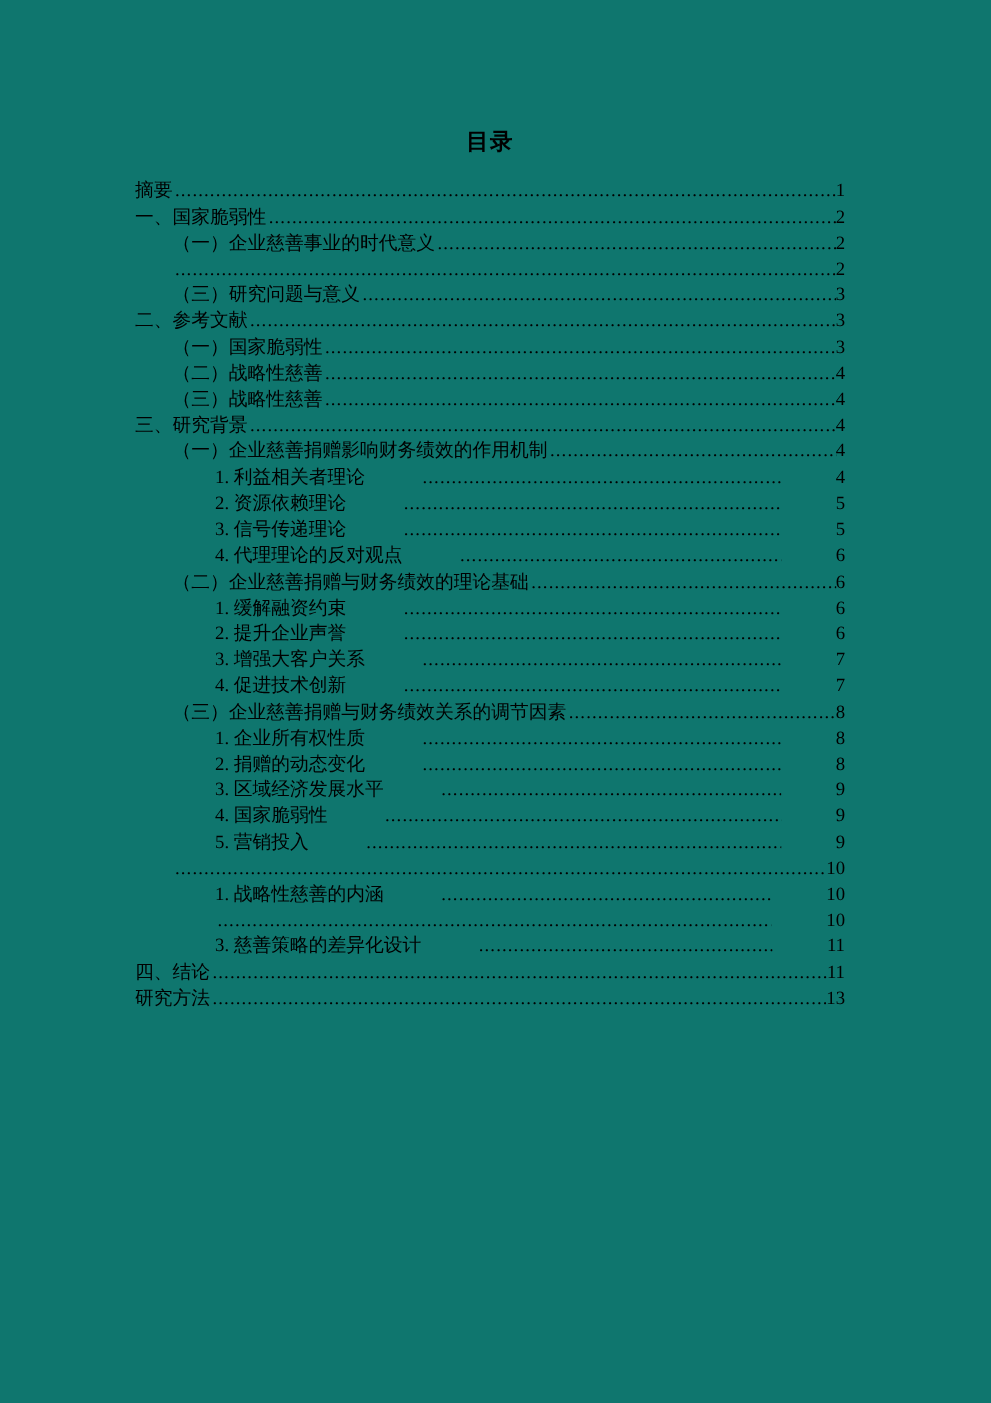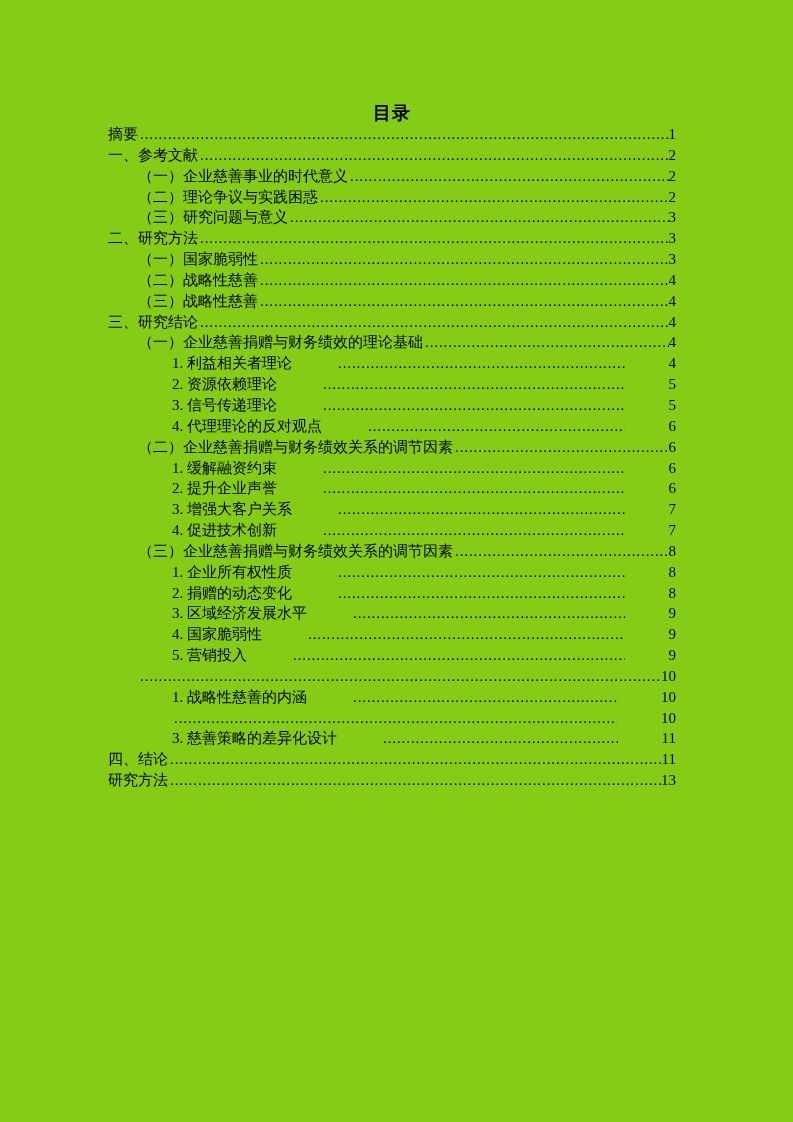--- a/index.html
+++ b/index.html
@@ -4,36 +4,37 @@
 <style>
   html, body {
     margin: 0;
     padding: 0;
     background: #ffffff;
   }
   .page {
     position: relative;
     width: 793px;
     height: 1122px;
-    background: #84cc16;
+    background: #0f766e;
     box-sizing: border-box;
     padding: 102px 117px 0 108px;
     font-family: "Liberation Serif", "DejaVu Serif", serif;
     color: #000000;
     overflow: hidden;
   }
   .toc-title {
     margin: 0;
     text-align: center;
     font-size: 18px;
     line-height: 22px;
     font-weight: bold;
     letter-spacing: 1px;
   }
   .toc {
+    margin-top: 19px;
   }
   .toc-row {
     display: flex;
     align-items: baseline;
     font-size: 15px;
     line-height: 20.85px;
     height: 20.85px;
   }
   .toc-row.lvl1 { padding-left: 30px; }
   .toc-row.lvl2 { padding-left: 64px; gap: 44px; }
@@ -60,66 +61,65 @@
 
 <div class="page">
   <h1 class="toc-title">目录</h1>
   <div class="toc" id="toc">
       <div class="toc-row lvl0">
         <span class="toc-label">摘要</span>
         <span class="toc-leader">....................................................................................................................................................................................................................................................................</span>
         <span class="toc-page">1</span>
       </div>
       <div class="toc-row lvl0">
-        <span class="toc-label">一、参考文献</span>
+        <span class="toc-label">一、国家脆弱性</span>
         <span class="toc-leader">....................................................................................................................................................................................................................................................................</span>
         <span class="toc-page">2</span>
       </div>
       <div class="toc-row lvl1">
         <span class="toc-label">（一）企业慈善事业的时代意义</span>
         <span class="toc-leader">....................................................................................................................................................................................................................................................................</span>
         <span class="toc-page">2</span>
       </div>
       <div class="toc-row lvl1">
-        <span class="toc-label">（二）理论争议与实践困惑</span>
         <span class="toc-leader">....................................................................................................................................................................................................................................................................</span>
         <span class="toc-page">2</span>
       </div>
       <div class="toc-row lvl1">
         <span class="toc-label">（三）研究问题与意义</span>
         <span class="toc-leader">....................................................................................................................................................................................................................................................................</span>
         <span class="toc-page">3</span>
       </div>
       <div class="toc-row lvl0">
-        <span class="toc-label">二、研究方法</span>
+        <span class="toc-label">二、参考文献</span>
         <span class="toc-leader">....................................................................................................................................................................................................................................................................</span>
         <span class="toc-page">3</span>
       </div>
       <div class="toc-row lvl1">
         <span class="toc-label">（一）国家脆弱性</span>
         <span class="toc-leader">....................................................................................................................................................................................................................................................................</span>
         <span class="toc-page">3</span>
       </div>
       <div class="toc-row lvl1">
         <span class="toc-label">（二）战略性慈善</span>
         <span class="toc-leader">....................................................................................................................................................................................................................................................................</span>
         <span class="toc-page">4</span>
       </div>
       <div class="toc-row lvl1">
         <span class="toc-label">（三）战略性慈善</span>
         <span class="toc-leader">....................................................................................................................................................................................................................................................................</span>
         <span class="toc-page">4</span>
       </div>
       <div class="toc-row lvl0">
-        <span class="toc-label">三、研究结论</span>
-        <span class="toc-leader">....................................................................................................................................................................................................................................................................</span>
-        <span class="toc-page">4</span>
-      </div>
-      <div class="toc-row lvl1">
-        <span class="toc-label">（一）企业慈善捐赠与财务绩效的理论基础</span>
+        <span class="toc-label">三、研究背景</span>
+        <span class="toc-leader">....................................................................................................................................................................................................................................................................</span>
+        <span class="toc-page">4</span>
+      </div>
+      <div class="toc-row lvl1">
+        <span class="toc-label">（一）企业慈善捐赠影响财务绩效的作用机制</span>
         <span class="toc-leader">....................................................................................................................................................................................................................................................................</span>
         <span class="toc-page">4</span>
       </div>
       <div class="toc-row lvl2">
         <span class="toc-label">1. 利益相关者理论</span>
         <span class="toc-leader">....................................................................................................................................................................................................................................................................</span>
         <span class="toc-page">4</span>
       </div>
       <div class="toc-row lvl2">
         <span class="toc-label">2. 资源依赖理论</span>
@@ -130,21 +130,21 @@
         <span class="toc-label">3. 信号传递理论</span>
         <span class="toc-leader">....................................................................................................................................................................................................................................................................</span>
         <span class="toc-page">5</span>
       </div>
       <div class="toc-row lvl2">
         <span class="toc-label">4. 代理理论的反对观点</span>
         <span class="toc-leader">....................................................................................................................................................................................................................................................................</span>
         <span class="toc-page">6</span>
       </div>
       <div class="toc-row lvl1">
-        <span class="toc-label">（二）企业慈善捐赠与财务绩效关系的调节因素</span>
+        <span class="toc-label">（二）企业慈善捐赠与财务绩效的理论基础</span>
         <span class="toc-leader">....................................................................................................................................................................................................................................................................</span>
         <span class="toc-page">6</span>
       </div>
       <div class="toc-row lvl2">
         <span class="toc-label">1. 缓解融资约束</span>
         <span class="toc-leader">....................................................................................................................................................................................................................................................................</span>
         <span class="toc-page">6</span>
       </div>
       <div class="toc-row lvl2">
         <span class="toc-label">2. 提升企业声誉</span>

